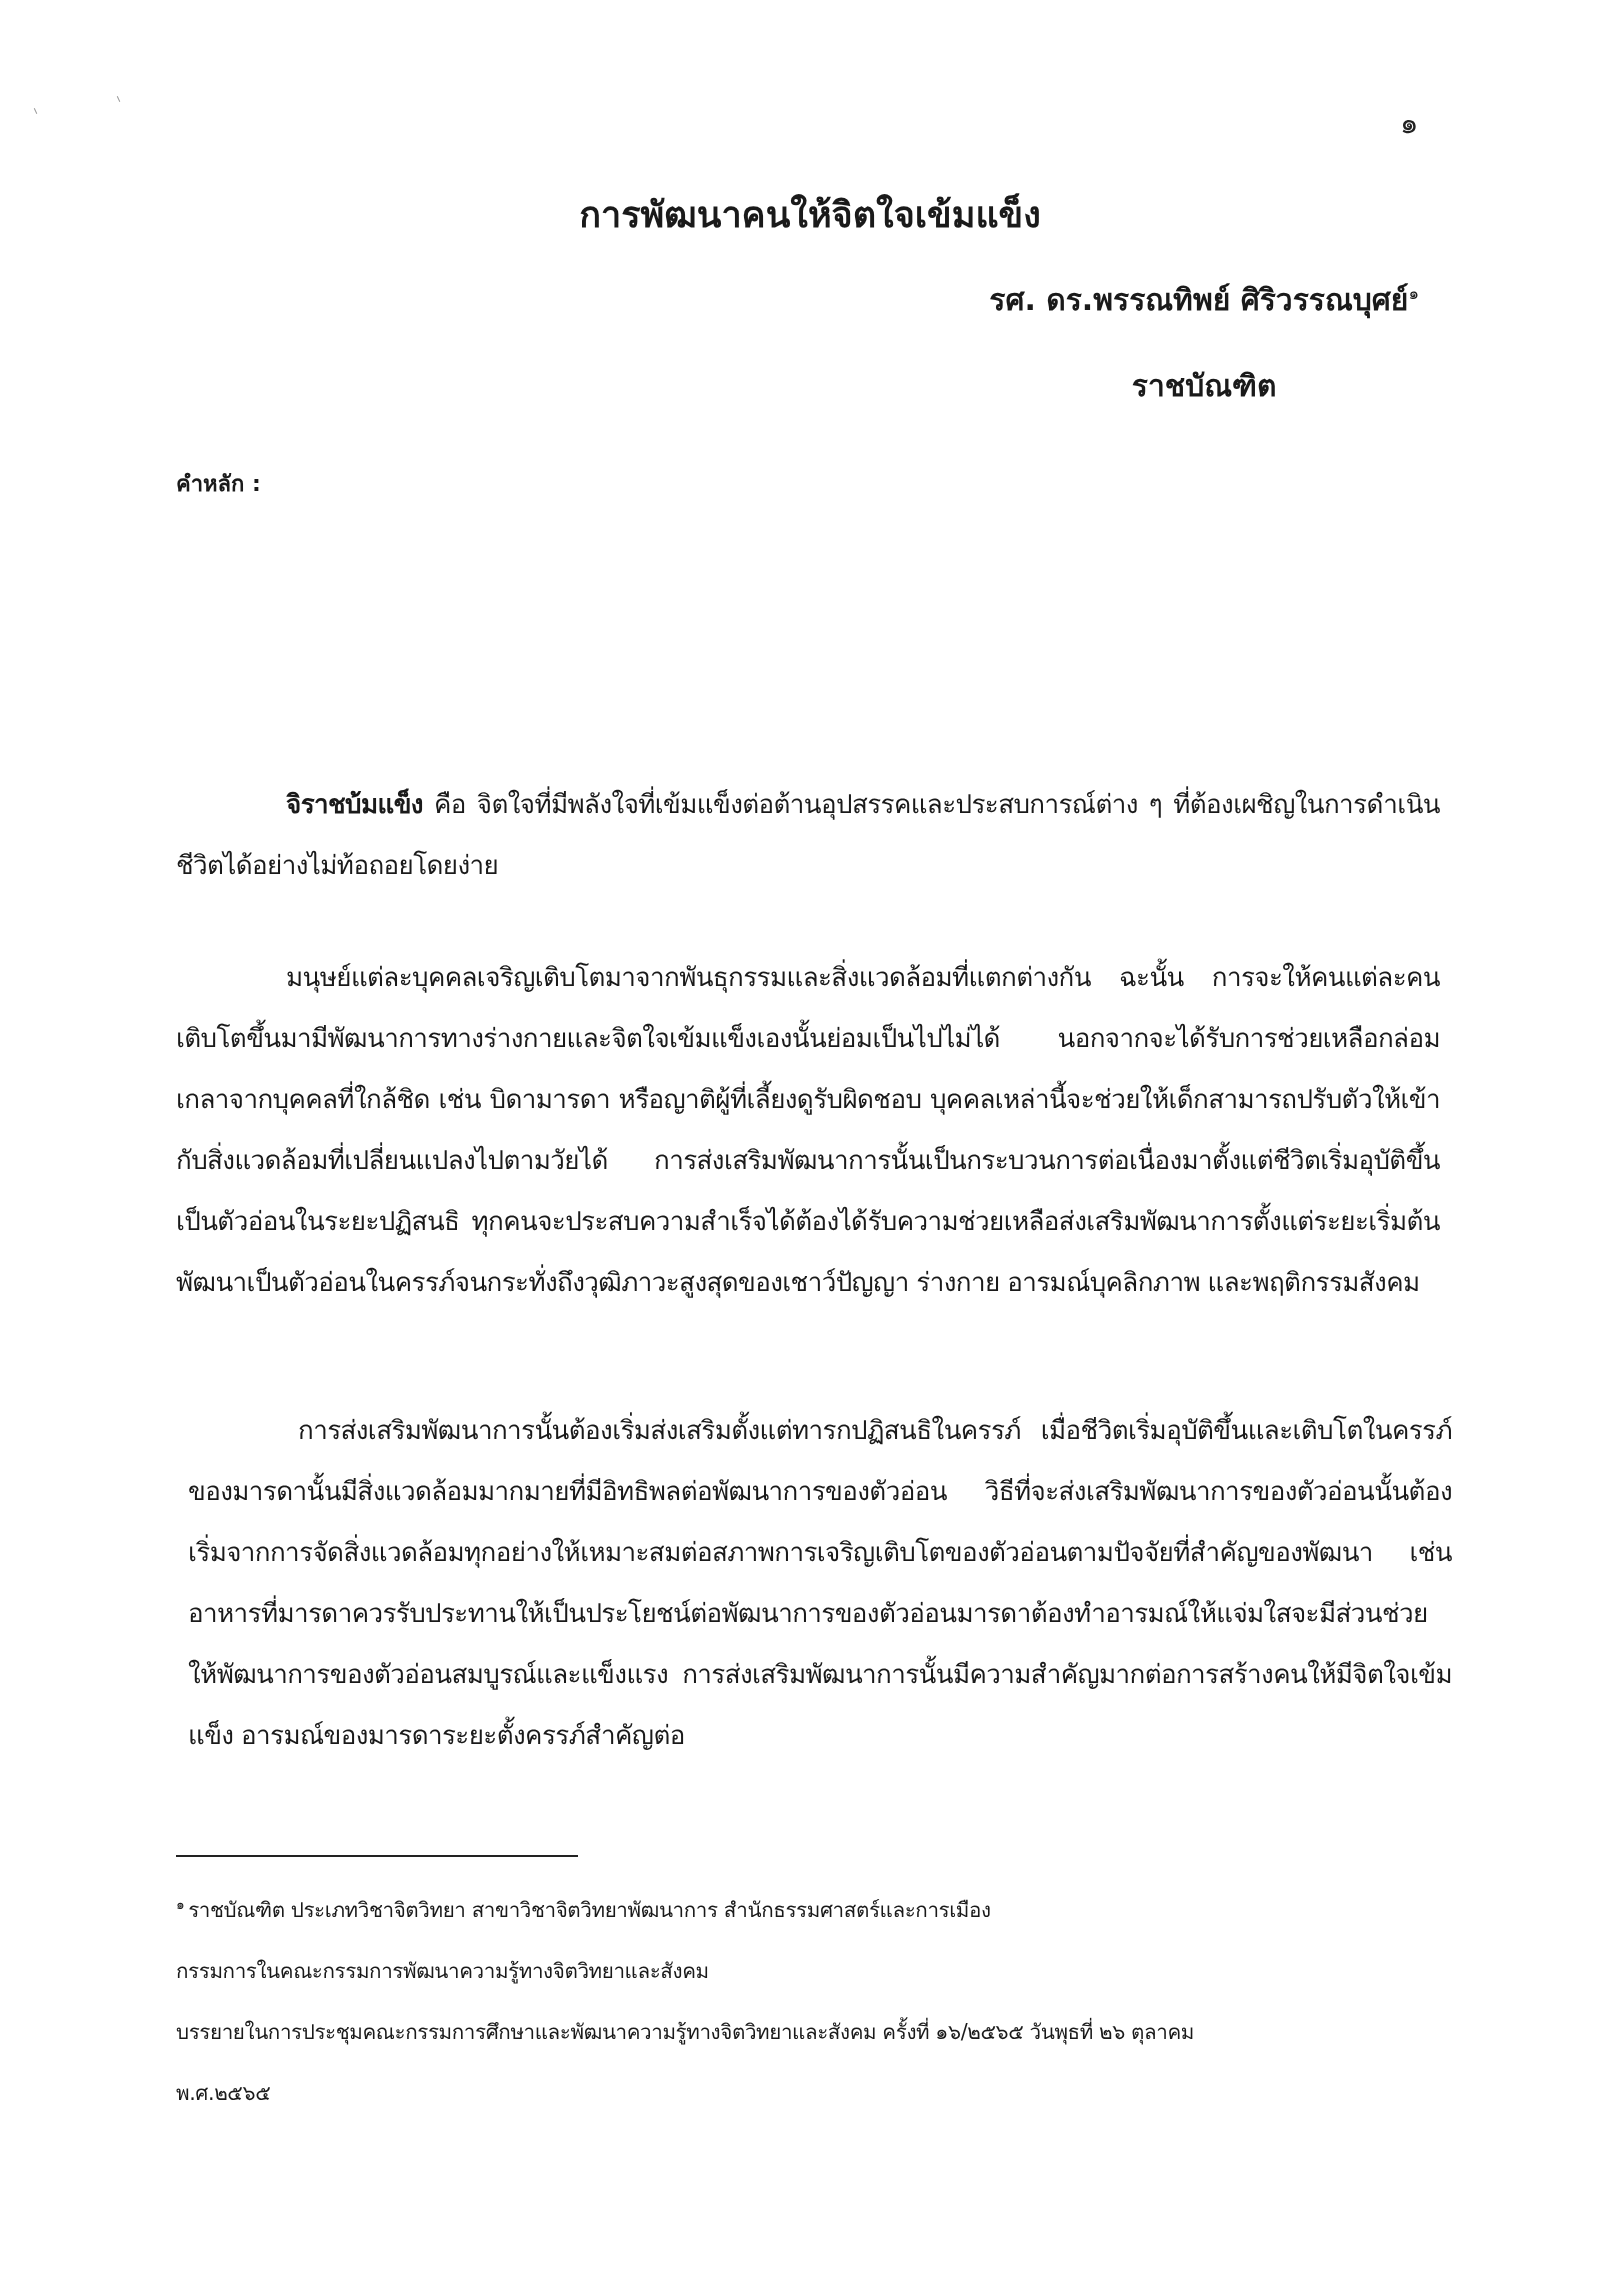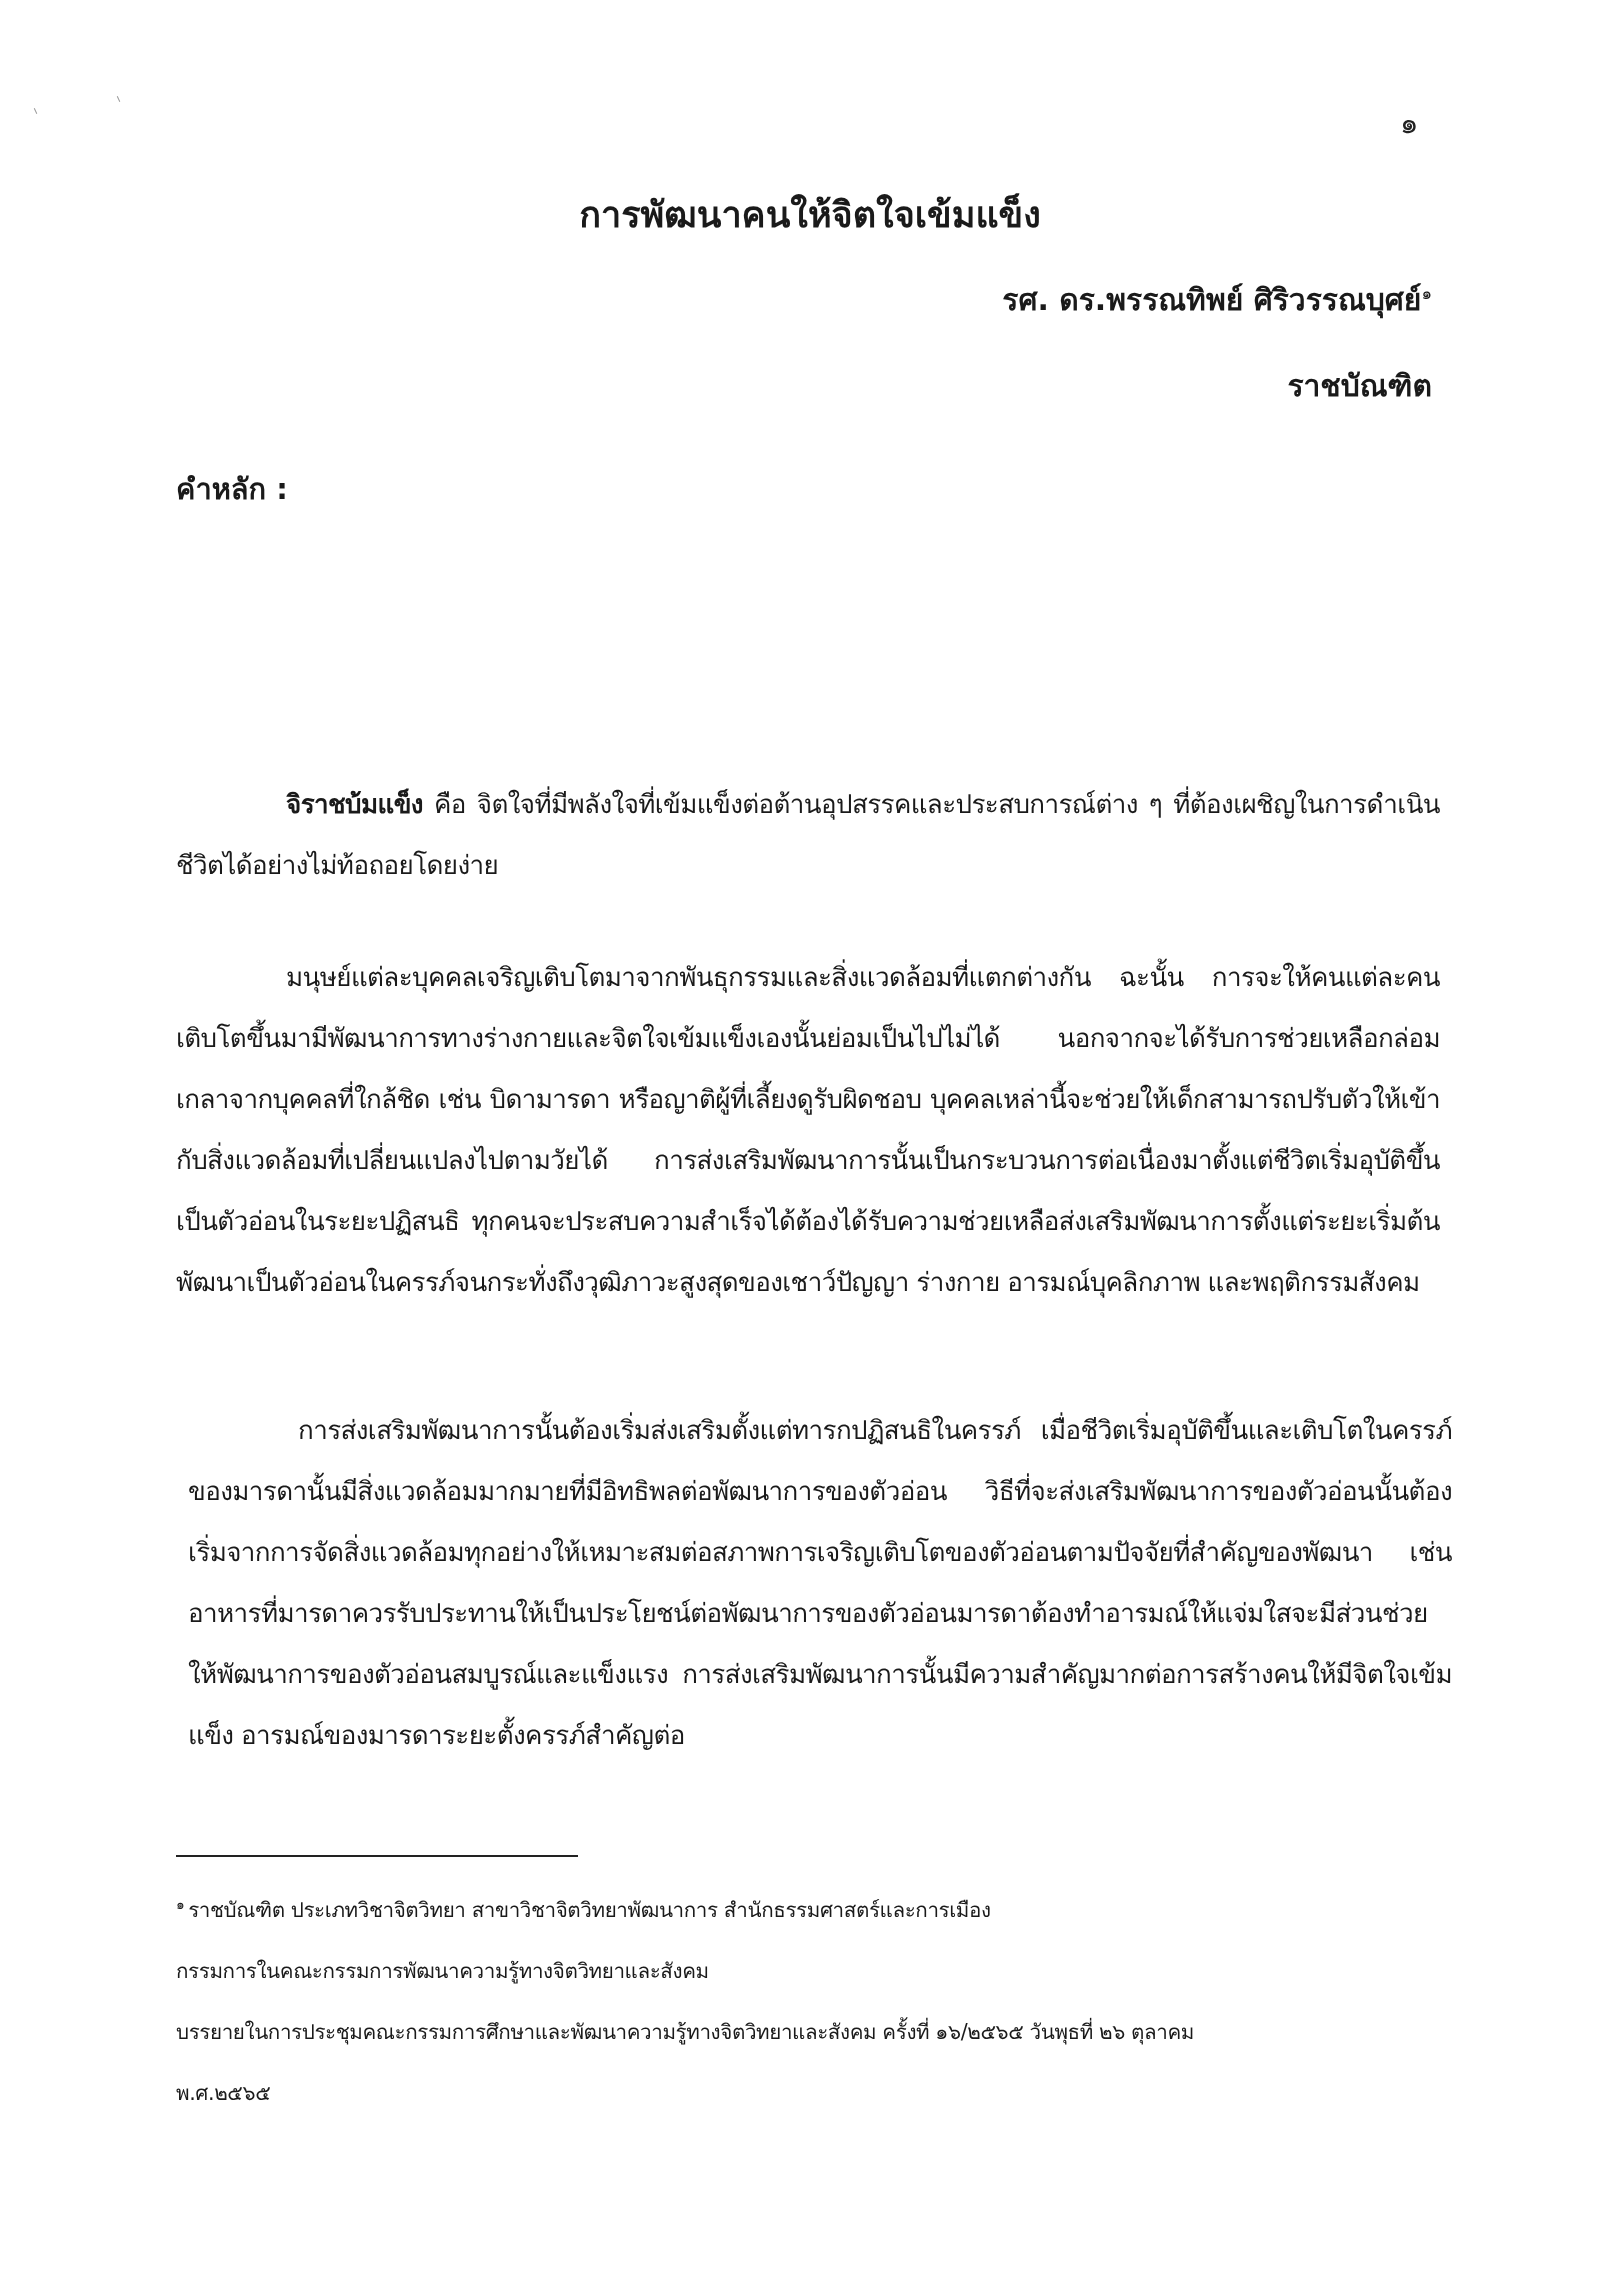--- a/index.html
+++ b/index.html
@@ -34,39 +34,39 @@
       top: 186px;
       left: 0;
       width: 1620px;
       text-align: center;
       font-size: 36px;
       font-weight: bold;
       letter-spacing: 0px;
     }
     .author-block {
       position: absolute;
-      right: 188px;
+      right: 201px;
       top: 274px;
-      text-align: right;
+      text-align: center;
       font-size: 30px;
       font-weight: bold;
       margin-left: 19px;
     }
     .author-line { height: 39px; line-height: 39px; }
     .author-line + .author-line { margin-top: 53px; }
     .author-name sup {
       font-size: 16.7px;
       vertical-align: super;
       font-weight: normal;
     }
     .keywords-heading {
       position: absolute;
       top: 466px;
       left: 176px;
-      font-size: 29px;
+      font-size: 22px;
       font-weight: bold;
     }
     .body-text {
       position: absolute;
       left: 176px;
       width: 1264px;
       font-size: 26px;
       line-height: 61px;
       text-align: justify;
       text-align-last: left;

